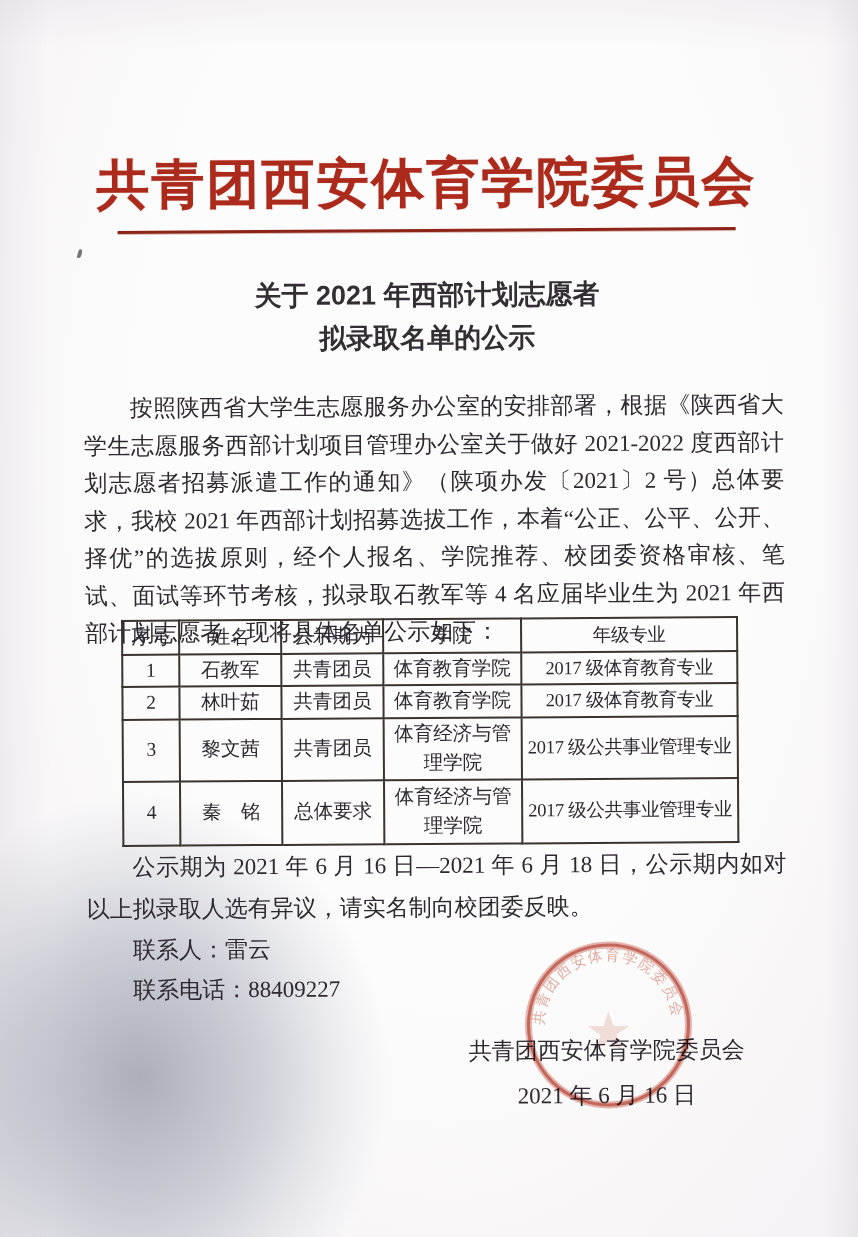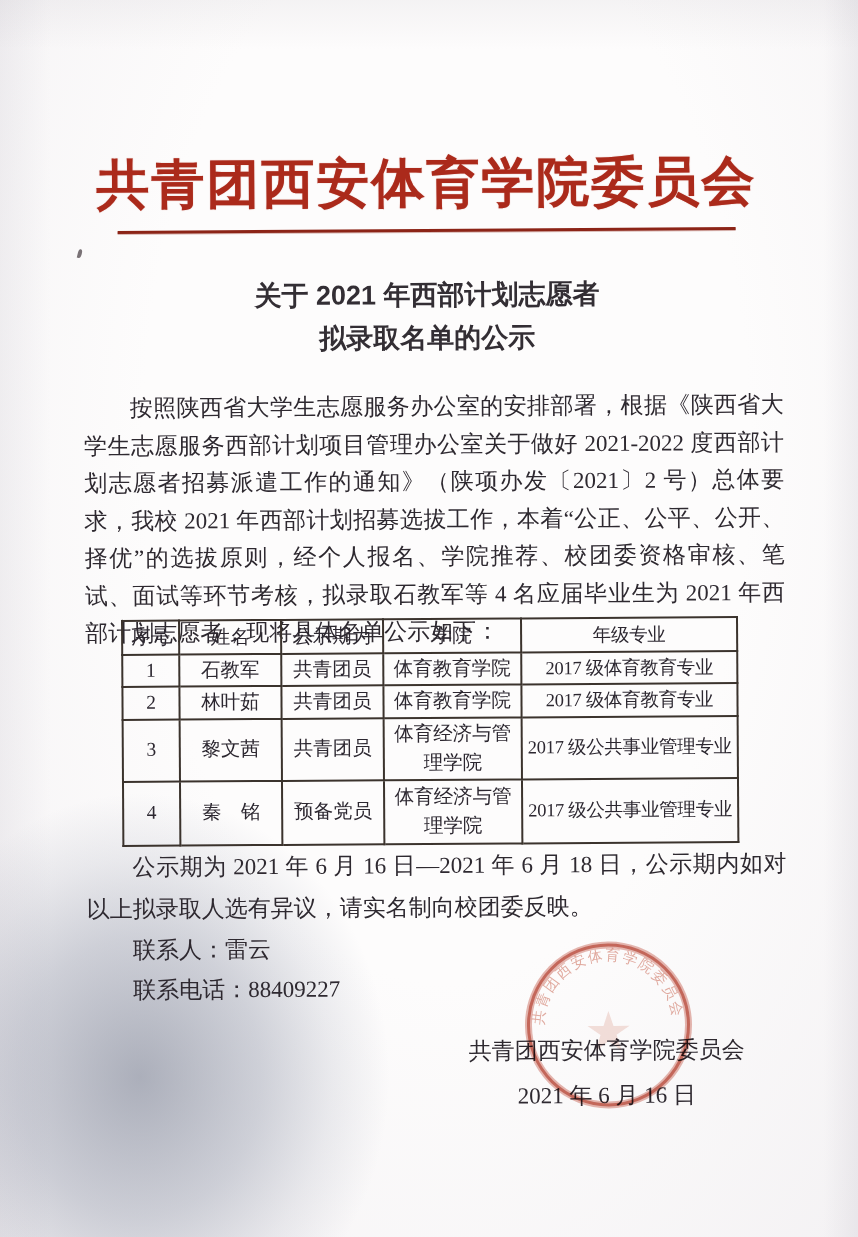--- a/index.html
+++ b/index.html
@@ -148,21 +148,21 @@
         <tr class="r3">
           <td>3</td>
           <td>黎文茜</td>
           <td>共青团员</td>
           <td>体育经济与管理学院</td>
           <td class="major">2017 级公共事业管理专业</td>
         </tr>
         <tr class="r4">
           <td>4</td>
           <td>秦　铭</td>
-          <td>预备党员</td>
+          <td>总体要求</td>
           <td>体育经济与管理学院</td>
           <td class="major">2017 级公共事业管理专业</td>
         </tr>
       </tbody>
     </table>
 
     <p class="para closing">公示期为 2021 年 6 月 16 日—2021 年 6 月 18 日，公示期内如对以上拟录取人选有异议，请实名制向校团委反映。</p>
 
     <div class="contact-line contact-person">联系人：雷云</div>
     <div class="contact-line contact-phone">联系电话：88409227</div>

